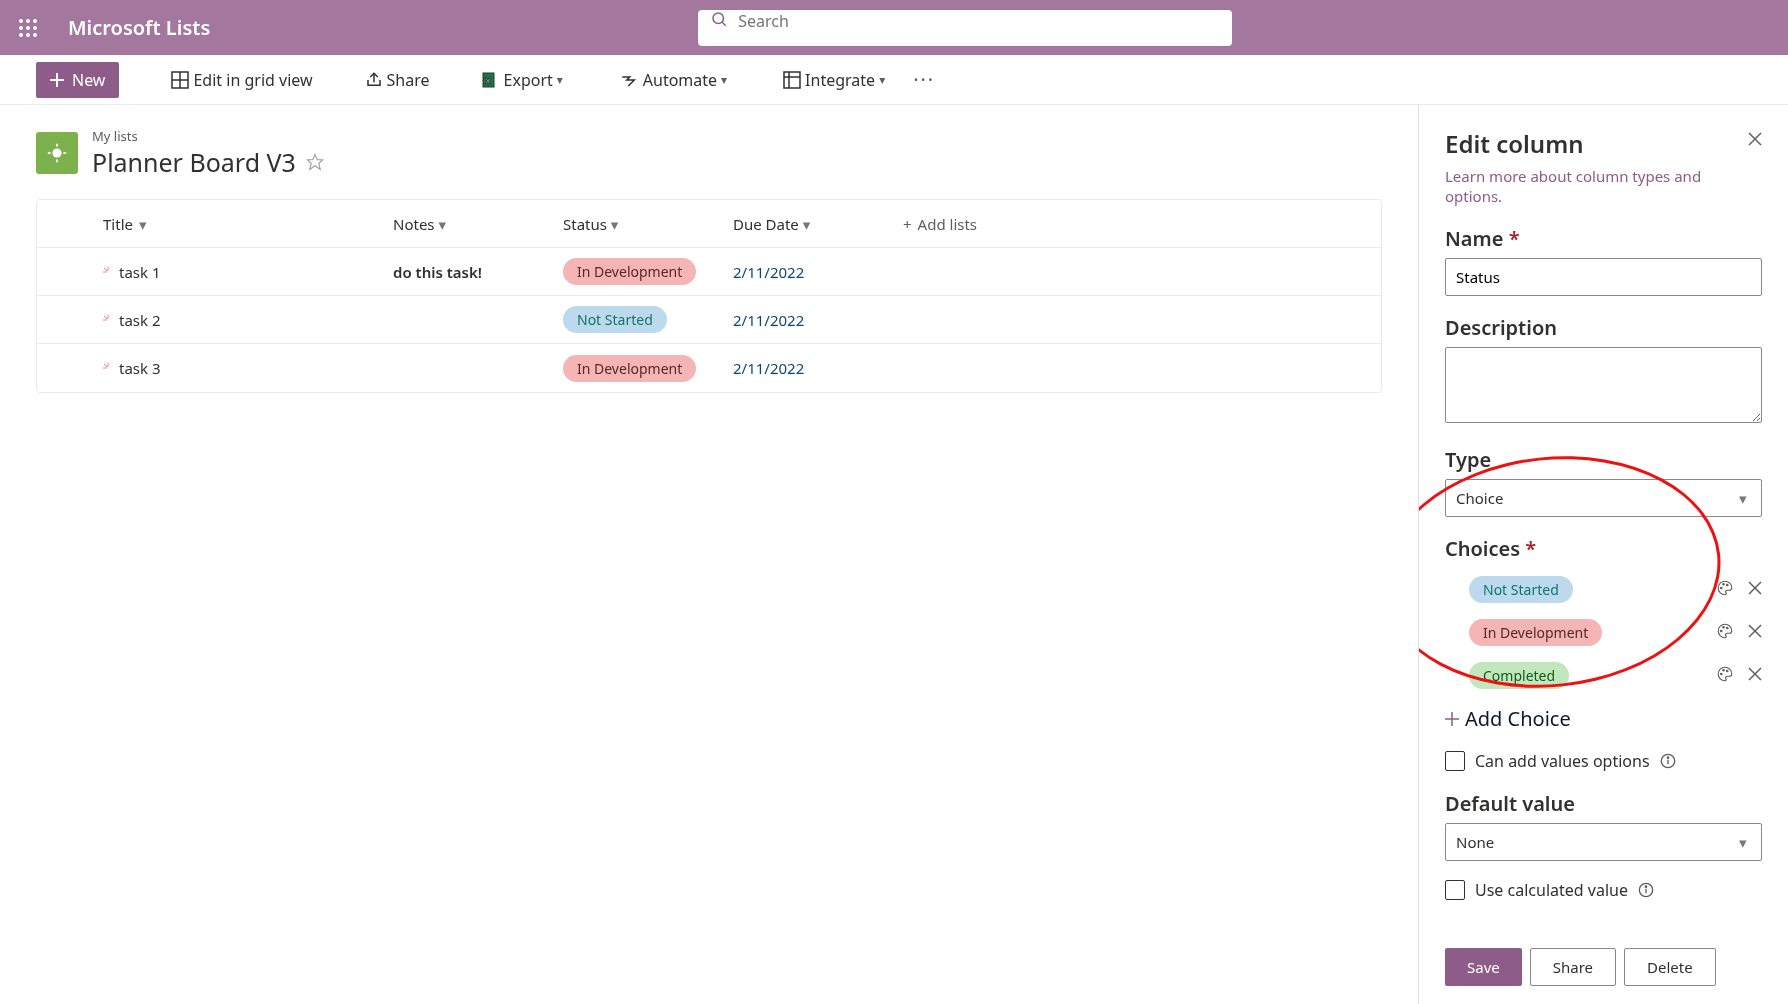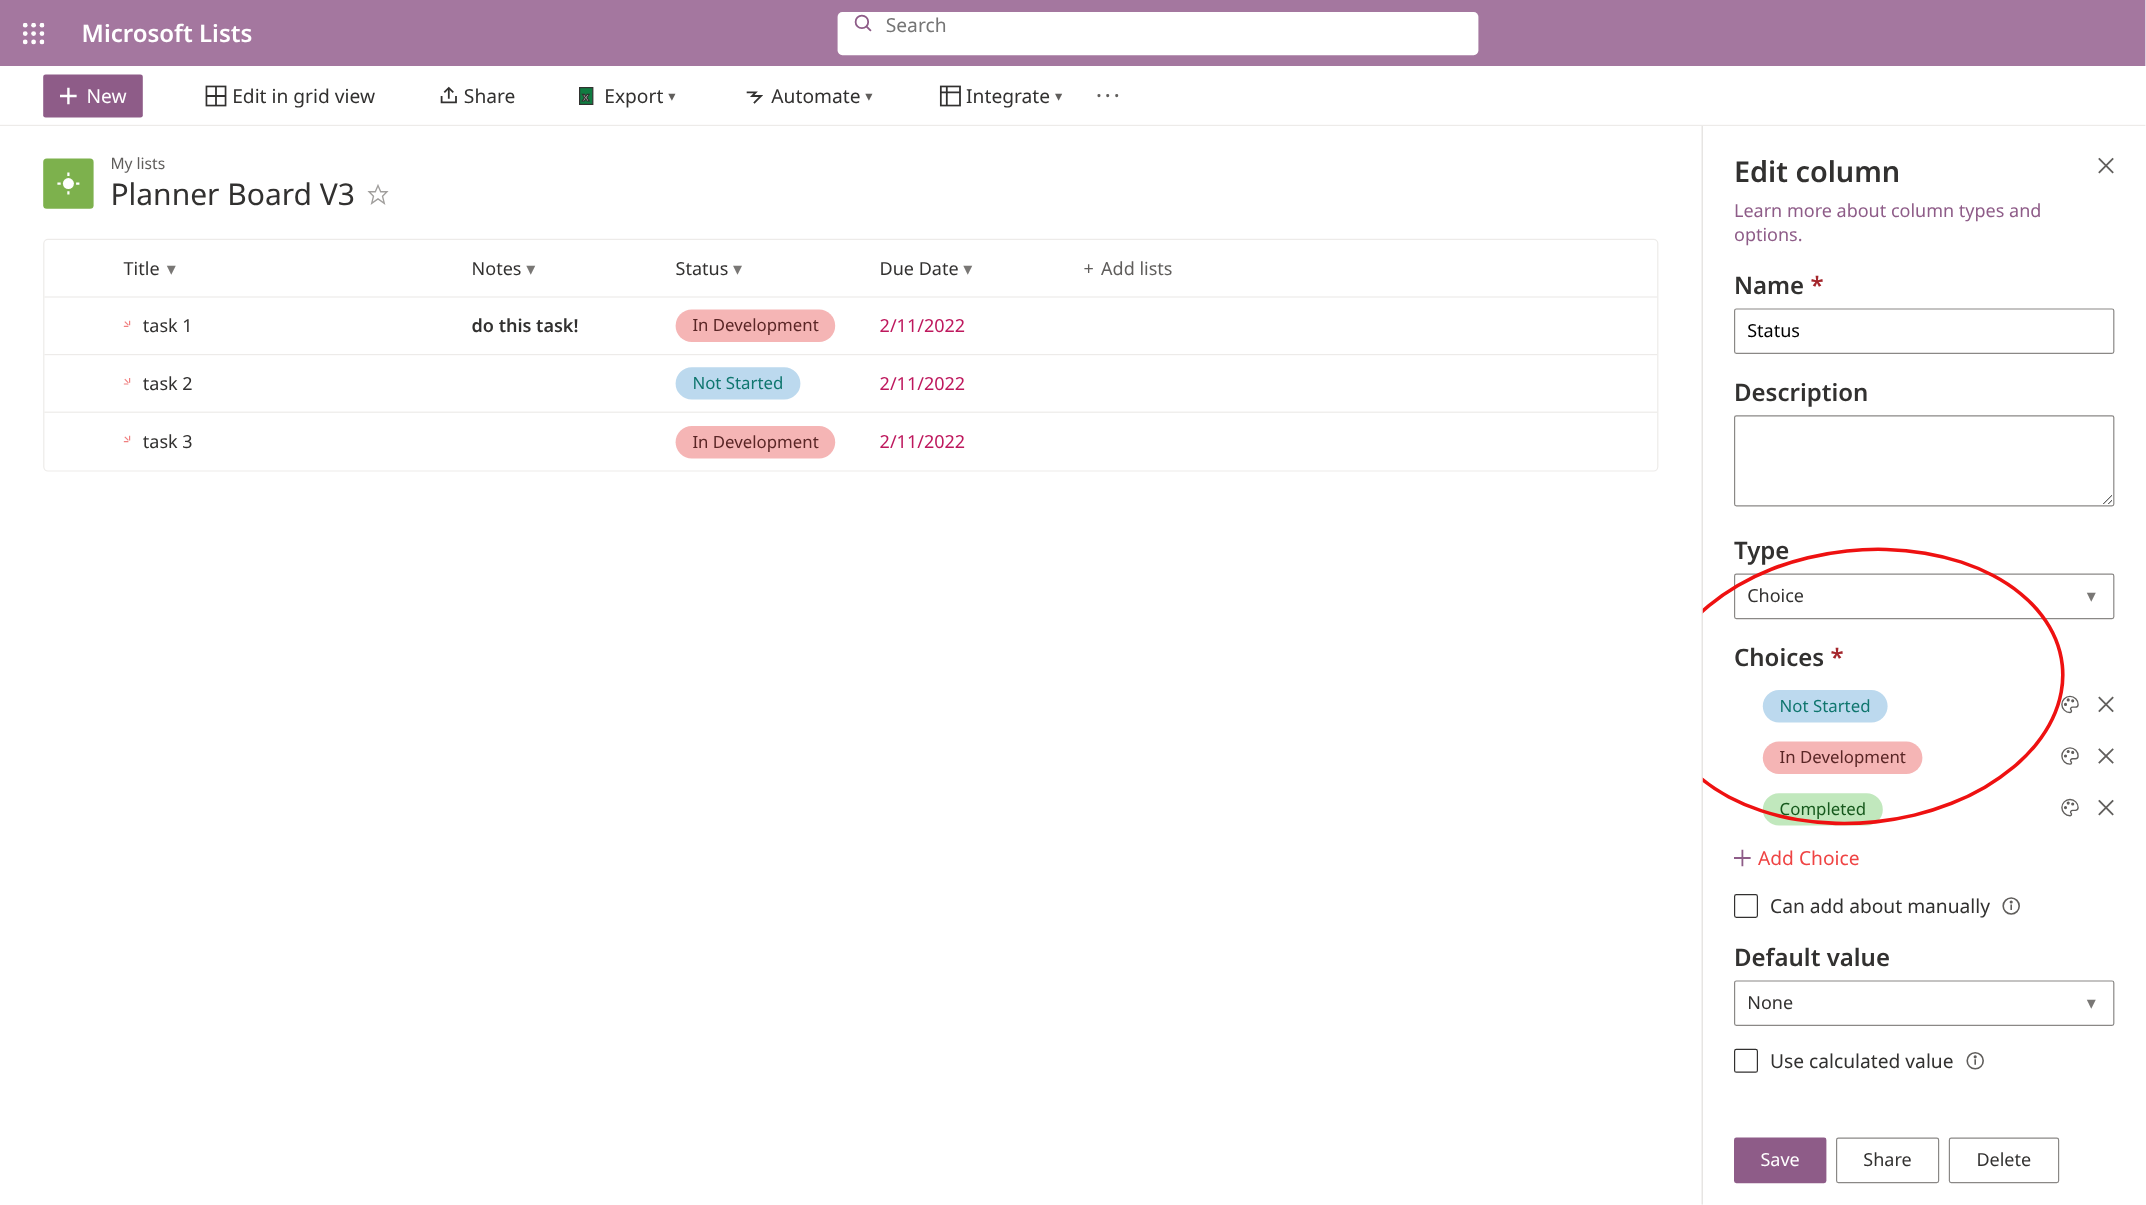--- a/index.html
+++ b/index.html
@@ -38,21 +38,21 @@
 
   
   .grid { width: 100%; border: 1px solid #edebe9; border-radius: 4px; }
   .grid-header, .grid-row { display: flex; align-items: center; padding: 0 16px; min-height: 48px; border-bottom: 1px solid #edebe9; }
   .grid-header { color: #323130; font-weight: 400; font-size: 15px; }
   .grid-row { font-size: 15px; }
   .grid-row:last-child { border-bottom: none; }
   .col-title { width: 340px; display: flex; align-items: center; gap: 6px; padding-left: 50px; }
   .col-notes { width: 170px; font-weight: 600; }
   .col-status { width: 170px; }
-  .col-due { width: 170px; color: #be185d; }
+  .col-due { width: 170px; color: #0c4a6e; }
   .col-add { flex: 1; color: #605e5c; display: flex; align-items: center; gap: 6px; }
   .hchev { width: 12px; color: #797775; }
   .task-burst { width: 10px; height: 10px; color: #f08080; }
   .pill { display: inline-block; padding: 4px 14px; border-radius: 14px; font-size: 14px; }
   .pill.dev { background: #f5b5b5; color: #5a2626; }
   .pill.ns  { background: #bcd9ee; color: #0f766e; }
   .pill.done{ background: #c1e8bd; color: #16591c; }
 
   
   .panel { width: 370px; border-left: 1px solid #e1dfdd; display: flex; flex-direction: column; }
@@ -64,21 +64,21 @@
   .field-label { font-size: 20px; font-weight: 600; margin-top: 18px; margin-bottom: 6px; }
   .req { color: #a4262c; }
   .text-input, .select, .textarea { width: 100%; border: 1px solid #8a8886; border-radius: 2px; padding: 8px 10px; font-size: 15px; font-family: inherit; }
   .textarea { height: 76px; resize: both; }
   .select { appearance: none; background: #fff; position: relative; display: flex; justify-content: space-between; align-items: center; cursor: pointer; }
 
   .choice-row { display: flex; align-items: center; gap: 14px; padding: 8px 0 8px 24px; }
   .choice-row .pill { flex: 0 0 auto; }
   .spacer { flex: 1; }
   .ico-btn { background: none; border: none; cursor: pointer; color: #605e5c; }
-  .add-choice { display: flex; align-items: center; gap: 6px; color: #ef4444; font-size: 16px; cursor: pointer; margin-top: 8px; }
+  .add-choice { display: flex; align-items: center; gap: 6px; color: #0f172a; font-size: 20px; cursor: pointer; margin-top: 8px; }
 
   .cb-row { display: flex; align-items: center; gap: 10px; margin-top: 18px; font-size: 16px; }
   .cb { width: 20px; height: 20px; border: 1px solid #323130; border-radius: 2px; }
   .info { color: #605e5c; }
 
   .panel-footer { display: flex; gap: 8px; padding: 14px 26px 18px; border-top: 0; }
   .btn-primary { background: #8e5c88; color: #fff; border: none; padding: 8px 22px; font-size: 15px; cursor: pointer; border-radius: 2px; }
   .btn-default { background: #fff; color: #323130; border: 1px solid #8a8886; padding: 8px 22px; font-size: 15px; cursor: pointer; border-radius: 2px; }
 
   
@@ -336,21 +336,21 @@
       <div class="add-choice">
         <svg width="14" height="14" viewBox="0 0 14 14" stroke="#8e5c88" stroke-width="1.5">
             <line x1="7" y1="0" x2="7" y2="14"></line>
             <line x1="0" y1="7" x2="14" y2="7"></line>
           </svg>
         <span>Add Choice</span>
       </div>
 
       <div class="cb-row">
         <div class="cb"></div>
-        <span>Can add about manually</span>
+        <span>Can add values options</span>
         <svg class="info" width="16" height="16" viewBox="0 0 24 24" fill="none" stroke="#605e5c" stroke-width="2">
             <circle cx="12" cy="12" r="10"></circle>
             <line x1="12" y1="10" x2="12" y2="17"></line>
             <circle cx="12" cy="7" r="1" fill="#605e5c"></circle>
           </svg>
       </div>
 
       <div class="field-label">Default value</div>
       <div class="select">
         <span>None</span>

